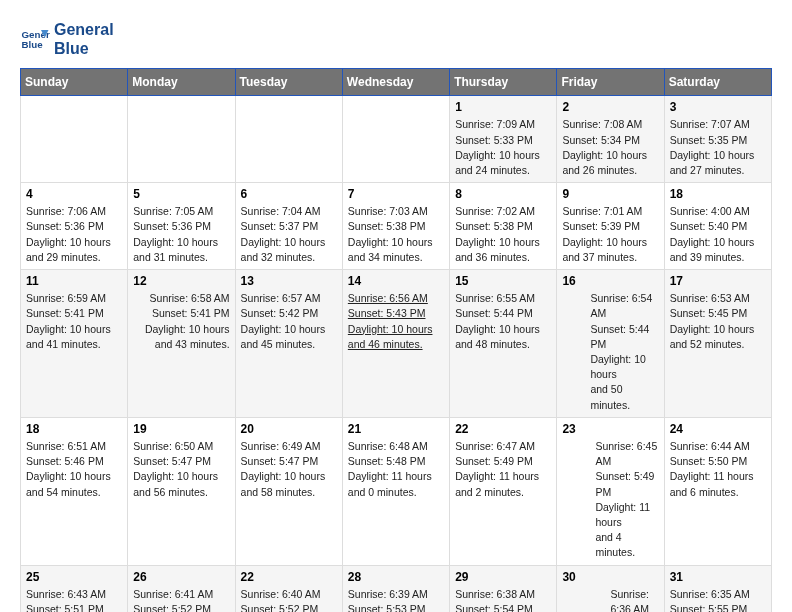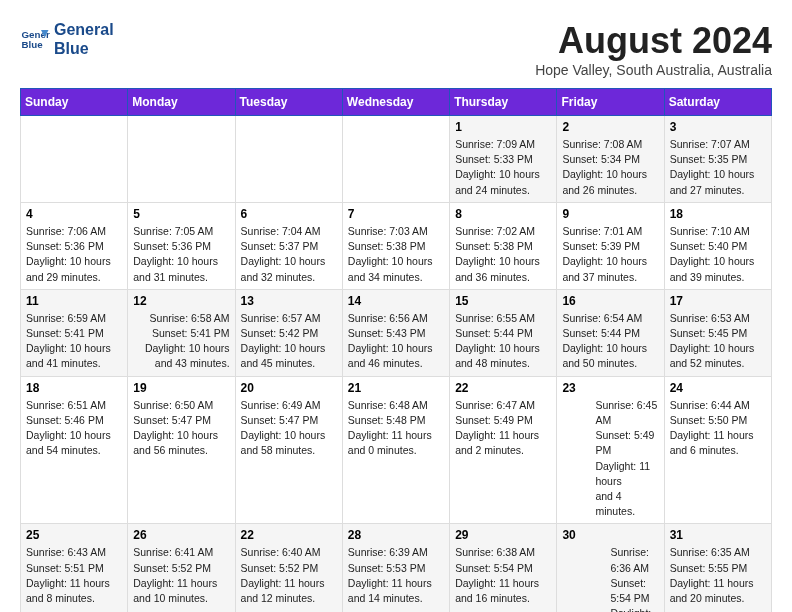--- a/index.html
+++ b/index.html
@@ -36,21 +36,21 @@
     .location {
       font-size: 14px;
       color: #444;
     }
     table {
       width: 100%;
       border-collapse: collapse;
       font-size: 11px;
     }
     thead tr th {
-      background-color: #6d28d9;
+      background-color: #737373;
       color: #fff;
       padding: 6px 4px;
       text-align: left;
       font-size: 12px;
       font-weight: bold;
       border: 1px solid #2255bb;
     }
     tbody tr {
       border-bottom: 1px solid #ccc;
     }
@@ -90,24 +90,20 @@
     <svg class="logo-icon" viewBox="0 0 40 40" xmlns="http://www.w3.org/2000/svg">
       <text x="2" y="18" font-size="13" font-weight="bold" fill="#1a4a8a" font-family="Arial">General</text>
       <text x="2" y="32" font-size="13" font-weight="bold" fill="#1a4a8a" font-family="Arial">Blue</text>
       <polygon points="28,8 38,8 33,18" fill="#4488cc"></polygon>
     </svg>
     <div>
       <div style="font-size:16px;font-weight:bold;color:#1a4a8a;line-height:1.2;">General</div>
       <div style="font-size:16px;font-weight:bold;color:#1a4a8a;line-height:1.2;">Blue</div>
     </div>
   </div>
-  <div class="title-section">
-    <div class="month-year">August 2024</div>
-    <div class="location">Hope Valley, South Australia, Australia</div>
-  </div>
 </div>
 
 <table>
   <thead>
     <tr>
     <th>Sunday</th>
         <th>Monday</th>
         <th>Tuesday</th>
         <th>Wednesday</th>
         <th>Thursday</th>
@@ -181,21 +177,21 @@
         </td>
         <td>
           <span class="day-number">9</span>
           <div class="cell-content" style="white-space: pre-line;">Sunrise: 7:01 AM
 Sunset: 5:39 PM
 Daylight: 10 hours
 and 37 minutes.</div>
         </td>
         <td>
           <span class="day-number">18</span>
-          <div class="cell-content" style="white-space: pre-line;">Sunrise: 7:10 AM
+          <div class="cell-content" style="white-space: pre-line;">Sunrise: 4:00 AM
 Sunset: 5:40 PM
 Daylight: 10 hours
 and 39 minutes.</div>
         </td>
       </tr>
       <tr>
         <td>
           <span class="day-number">11</span>
           <div class="cell-content" style="white-space: pre-line;">Sunrise: 6:59 AM
 Sunset: 5:41 PM
@@ -211,35 +207,35 @@
         </td>
         <td>
           <span class="day-number">13</span>
           <div class="cell-content" style="white-space: pre-line;">Sunrise: 6:57 AM
 Sunset: 5:42 PM
 Daylight: 10 hours
 and 45 minutes.</div>
         </td>
         <td>
           <span class="day-number">14</span>
-          <div class="cell-content" style="white-space: pre-line;">Sunrise: 6:56 AM
+          <div class="cell-content" style="white-space: pre-line; text-decoration: underline;">Sunrise: 6:56 AM
 Sunset: 5:43 PM
 Daylight: 10 hours
 and 46 minutes.</div>
         </td>
         <td>
           <span class="day-number">15</span>
           <div class="cell-content" style="white-space: pre-line;">Sunrise: 6:55 AM
 Sunset: 5:44 PM
 Daylight: 10 hours
 and 48 minutes.</div>
         </td>
         <td>
           <span class="day-number">16</span>
-          <div class="cell-content" style="white-space: pre-line;">Sunrise: 6:54 AM
+          <div class="cell-content" style="white-space: pre-line; margin-left: 28px;">Sunrise: 6:54 AM
 Sunset: 5:44 PM
 Daylight: 10 hours
 and 50 minutes.</div>
         </td>
         <td>
           <span class="day-number">17</span>
           <div class="cell-content" style="white-space: pre-line;">Sunrise: 6:53 AM
 Sunset: 5:45 PM
 Daylight: 10 hours
 and 52 minutes.</div>

